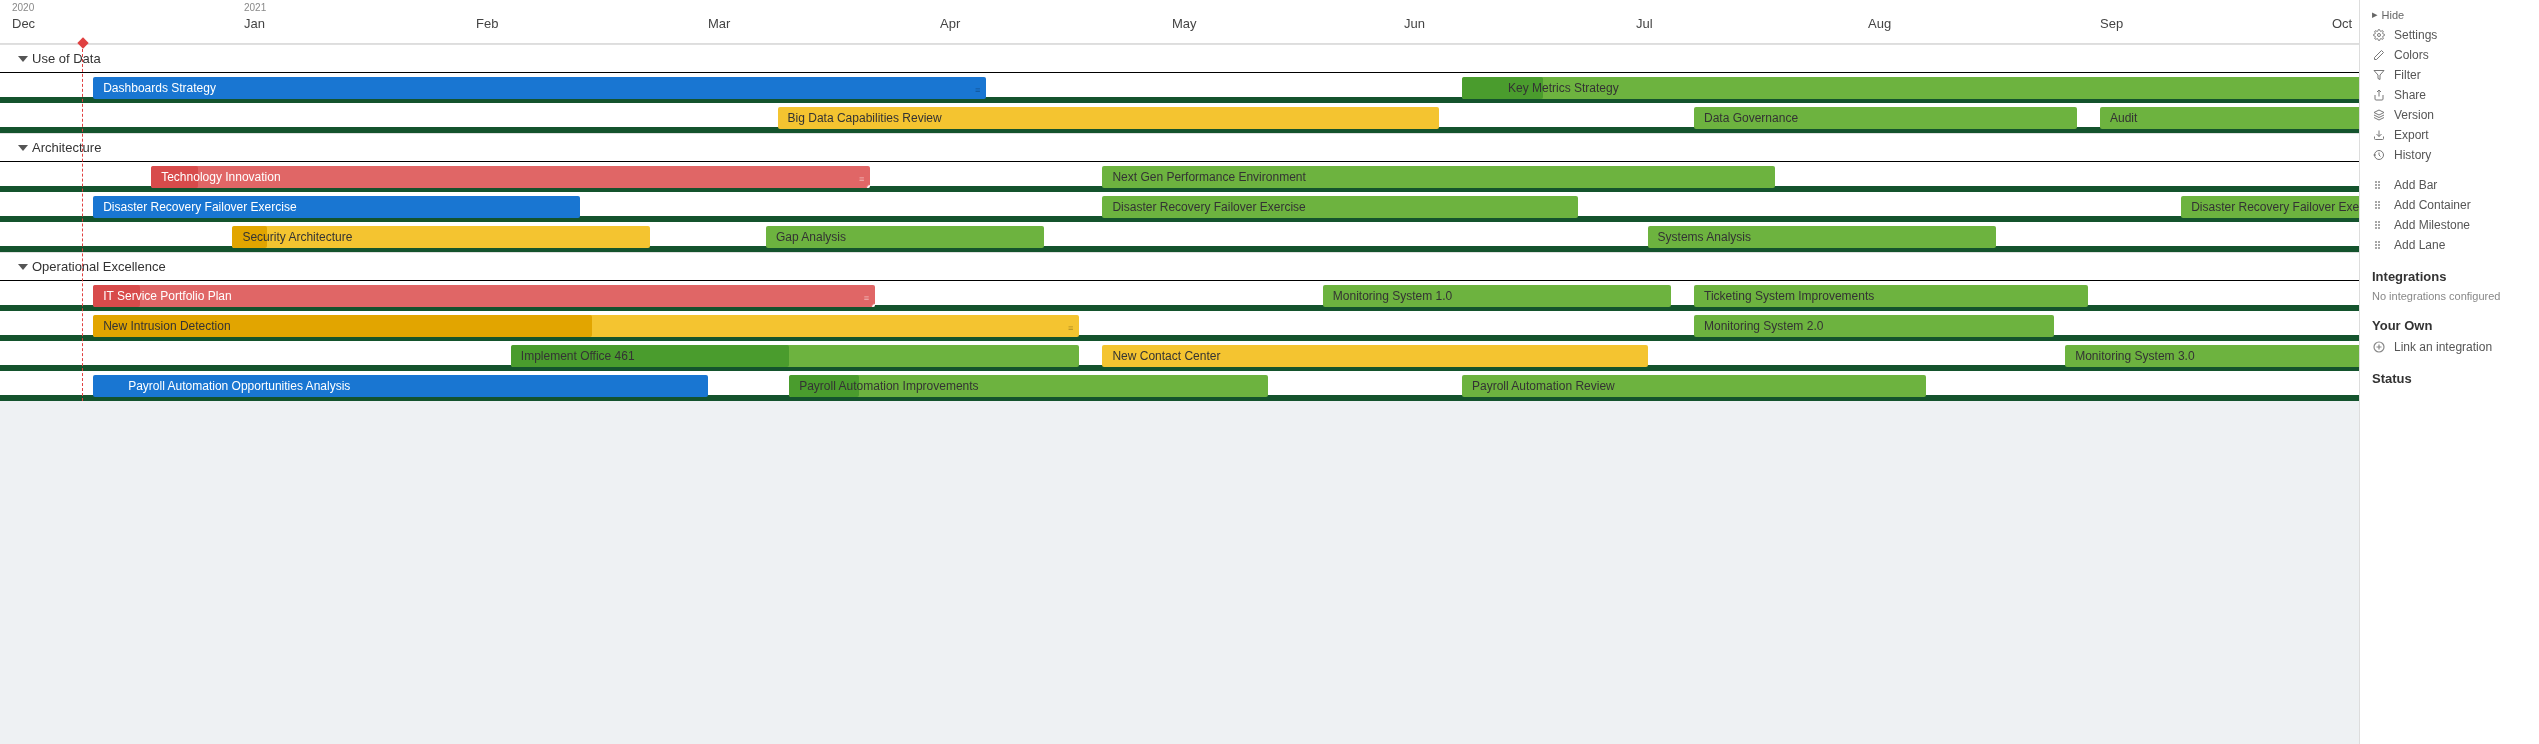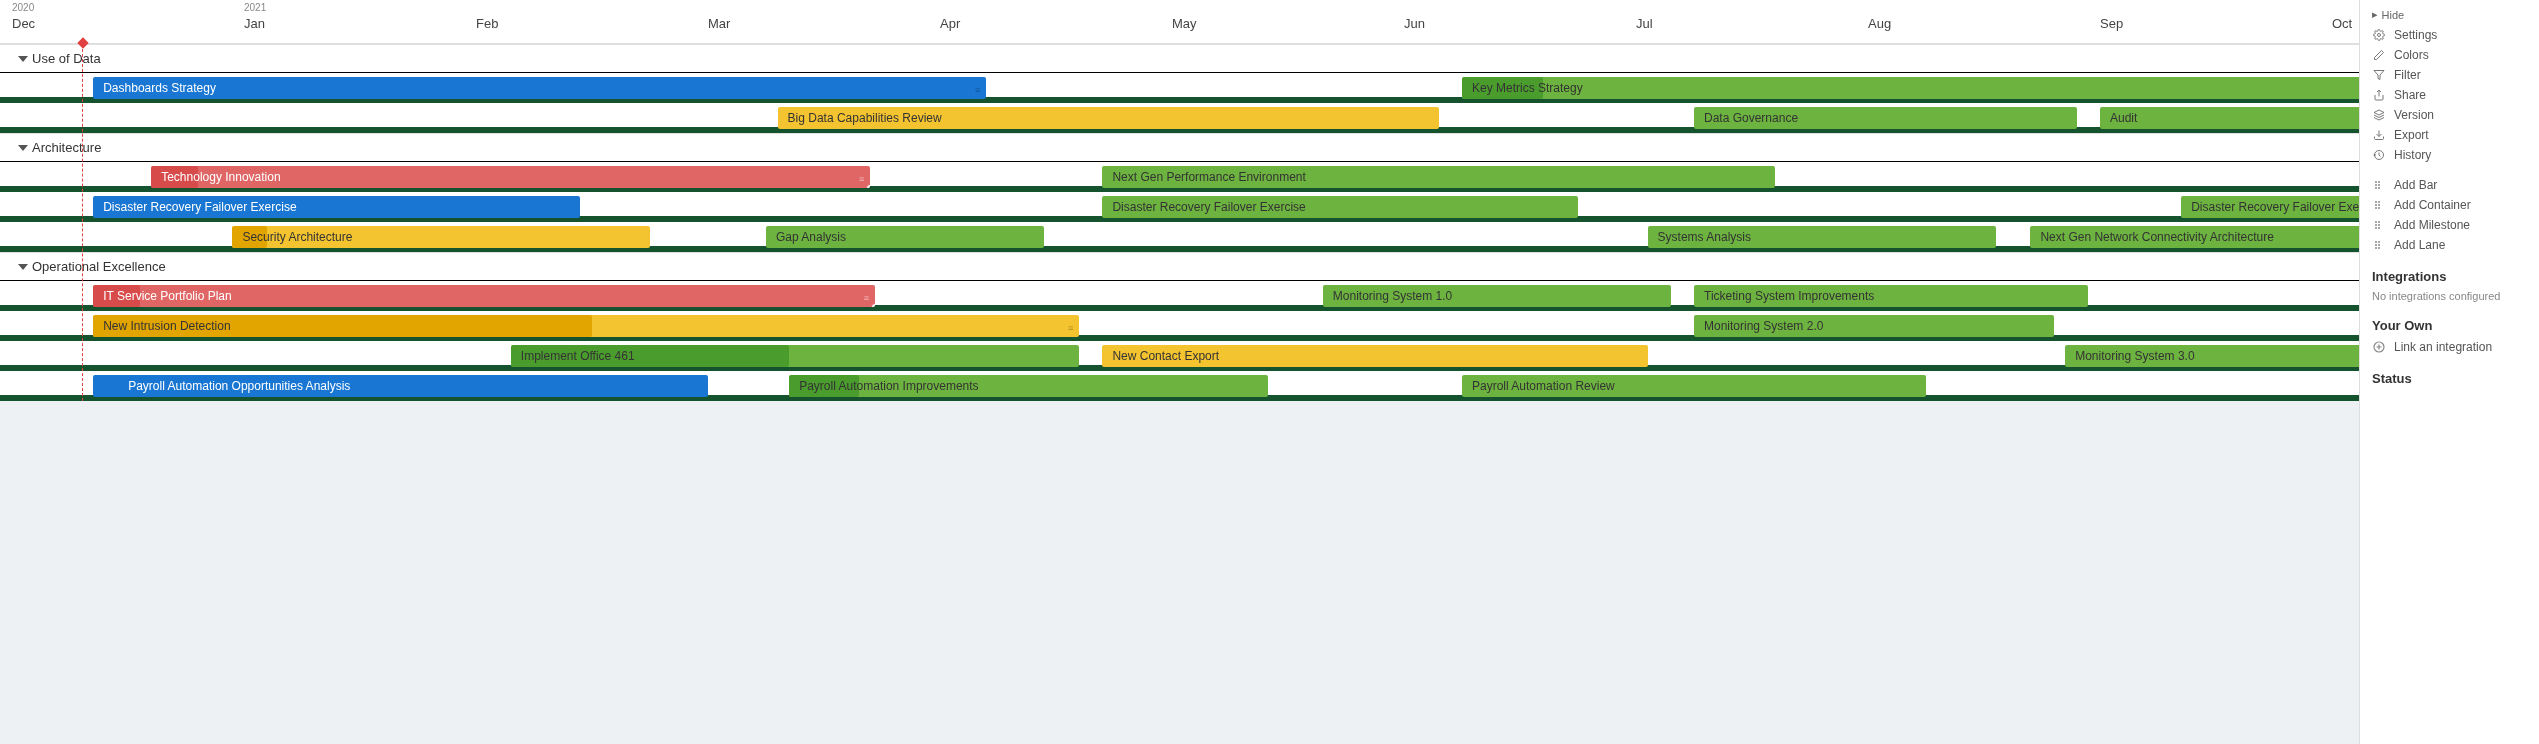--- a/index.html
+++ b/index.html
@@ -189,21 +189,21 @@
           <span class="month-lbl" style="left: 2332px;">Oct</span>
         </div>
     </div>
     <div id="groups-container">
         <div class="group-header">
           <span class="chev"></span>
           <span>Use of Data</span>
         </div>
         <div class="lane-track" style="height: 30px;">
           <div class="bar" style="left: 93.2px; width: 893.2px; top: 4px; background: rgb(25, 118, 210); color: rgb(255, 255, 255);"><span style="position: relative;">Dashboards Strategy</span><div style="position: absolute; right: 4px; top: 2px; font-size: 9px; color: rgba(0, 0, 0, 0.3); letter-spacing: 2px;">≡</div></div>
-          <div class="bar" style="left: 1462px; width: 939.6px; top: 4px; background: rgb(109, 179, 63); color: rgb(51, 51, 51);"><div class="bar-split" style="left: 0px; width: 81.2px; background: rgb(74, 156, 45);"></div><span style="position: relative;">Key Metrics Strategy</span></div>
+          <div class="bar" style="left: 1462px; width: 939.6px; top: 4px; background: rgb(109, 179, 63); color: rgb(51, 51, 51);"><div class="bar-split" style="left: 0px; width: 81.2px; background: rgb(74, 156, 45);"></div><span style="position: relative; margin-left: 36px;">Key Metrics Strategy</span></div>
         </div>
         <div class="lane-track" style="height: 30px;">
           <div class="bar" style="left: 777.6px; width: 661.2px; top: 4px; background: rgb(244, 196, 48); color: rgb(51, 51, 51);"><span style="position: relative;">Big Data Capabilities Review</span></div>
           <div class="bar" style="left: 1694px; width: 382.8px; top: 4px; background: rgb(109, 179, 63); color: rgb(51, 51, 51);"><span style="position: relative;">Data Governance</span></div>
           <div class="bar" style="left: 2100px; width: 301.6px; top: 4px; background: rgb(109, 179, 63); color: rgb(51, 51, 51);"><span style="position: relative;">Audit</span></div>
         </div>
         <div class="group-header">
           <span class="chev"></span>
           <span>Architecture</span>
         </div>
@@ -213,38 +213,37 @@
         </div>
         <div class="lane-track" style="height: 30px;">
           <div class="bar" style="left: 93.2px; width: 487.2px; top: 4px; background: rgb(25, 118, 210); color: rgb(255, 255, 255);"><span style="position: relative;">Disaster Recovery Failover Exercise</span></div>
           <div class="bar" style="left: 1102.4px; width: 475.6px; top: 4px; background: rgb(109, 179, 63); color: rgb(51, 51, 51);"><span style="position: relative;">Disaster Recovery Failover Exercise</span></div>
           <div class="bar" style="left: 2181.2px; width: 220.4px; top: 4px; background: rgb(109, 179, 63); color: rgb(51, 51, 51);"><span style="position: relative;">Disaster Recovery Failover Exercise</span></div>
         </div>
         <div class="lane-track" style="height: 30px;">
           <div class="bar" style="left: 232.4px; width: 417.6px; top: 4px; background: rgb(244, 196, 48); color: rgb(51, 51, 51);"><div class="bar-split" style="left: 0px; width: 34.8px; background: rgb(226, 165, 0);"></div><span style="position: relative;">Security Architecture</span></div>
           <div class="bar" style="left: 766px; width: 278.4px; top: 4px; background: rgb(109, 179, 63); color: rgb(51, 51, 51);"><span style="position: relative; text-align: right;">Gap Analysis</span></div>
           <div class="bar" style="left: 1647.6px; width: 348px; top: 4px; background: rgb(109, 179, 63); color: rgb(51, 51, 51);"><span style="position: relative;">Systems Analysis</span></div>
-          <div class="bar" style="left: 2030.4px; width: 371.2px; top: 4px; background: rgb(109, 179, 63); color: rgb(51, 51, 51);"><span style="position: relative;">Next Gen Network Connectivity Architecture</span></div>
         </div>
         <div class="group-header">
           <span class="chev"></span>
           <span>Operational Excellence</span>
         </div>
         <div class="lane-track" style="height: 30px;">
           <div class="bar" style="left: 93.2px; width: 781.84px; top: 4px; background: rgb(224, 102, 102); color: rgb(255, 255, 255);"><div class="bar-split" style="left: 0px; width: 46.4px; background: rgb(216, 75, 75);"></div><span style="position: relative;">IT Service Portfolio Plan</span><div style="position: absolute; right: -4px; bottom: -4px; width: 8px; height: 8px; border: 1.5px solid rgb(224, 102, 102); background: rgb(255, 255, 255); border-radius: 50%;"></div><div style="position: absolute; right: 4px; top: 2px; font-size: 9px; color: rgba(255, 255, 255, 0.5); letter-spacing: 2px;">≡</div></div>
           <div class="bar" style="left: 1322.8px; width: 348px; top: 4px; background: rgb(109, 179, 63); color: rgb(51, 51, 51);"><span style="position: relative;">Monitoring System 1.0</span></div>
           <div class="bar" style="left: 1694px; width: 394.4px; top: 4px; background: rgb(109, 179, 63); color: rgb(51, 51, 51);"><span style="position: relative;">Ticketing System Improvements</span></div>
         </div>
         <div class="lane-track" style="height: 30px;">
           <div class="bar" style="left: 93.2px; width: 986px; top: 4px; background: rgb(244, 196, 48); color: rgb(51, 51, 51);"><div class="bar-split" style="left: 0px; width: 498.8px; background: rgb(226, 165, 0);"></div><span style="position: relative;">New Intrusion Detection</span><div style="position: absolute; right: 4px; top: 2px; font-size: 9px; color: rgba(0, 0, 0, 0.3); letter-spacing: 2px;">≡</div></div>
           <div class="bar" style="left: 1694px; width: 359.6px; top: 4px; background: rgb(109, 179, 63); color: rgb(51, 51, 51);"><span style="position: relative;">Monitoring System 2.0</span></div>
         </div>
         <div class="lane-track" style="height: 30px;">
           <div class="bar" style="left: 510.8px; width: 568.4px; top: 4px; background: rgb(109, 179, 63); color: rgb(51, 51, 51);"><div class="bar-split" style="left: 0px; width: 278.4px; background: rgb(74, 156, 45);"></div><span style="position: relative;">Implement Office 461</span></div>
-          <div class="bar" style="left: 1102.4px; width: 545.2px; top: 4px; background: rgb(244, 196, 48); color: rgb(51, 51, 51);"><span style="position: relative;">New Contact Export</span></div>
+          <div class="bar" style="left: 1102.4px; width: 545.2px; top: 4px; background: rgb(244, 196, 48); color: rgb(51, 51, 51);"><span style="position: relative;">New Contact Center</span></div>
           <div class="bar" style="left: 2065.2px; width: 336.4px; top: 4px; background: rgb(109, 179, 63); color: rgb(51, 51, 51);"><span style="position: relative;">Monitoring System 3.0</span></div>
         </div>
         <div class="lane-track" style="height: 30px;">
           <div class="bar" style="left: 93.2px; width: 614.8px; top: 4px; background: rgb(25, 118, 210); color: rgb(255, 255, 255); padding-left: 35px;"><span style="position: relative;">Payroll Automation Opportunities Analysis</span></div>
           <div class="bar" style="left: 789.2px; width: 479px; top: 4px; background: rgb(109, 179, 63); color: rgb(51, 51, 51);"><div class="bar-split" style="left: 0px; width: 69.6px; background: rgb(74, 156, 45);"></div><span style="position: relative;">Payroll Automation Improvements</span></div>
           <div class="bar" style="left: 1462px; width: 464px; top: 4px; background: rgb(109, 179, 63); color: rgb(51, 51, 51);"><span style="position: relative;">Payroll Automation Review</span></div>
         </div>
       </div>
     <div class="now-line" id="now-line" style="left: 81.6px; top: 44px; bottom: 343px; height: 357px;">
       <div class="now-marker"></div>

